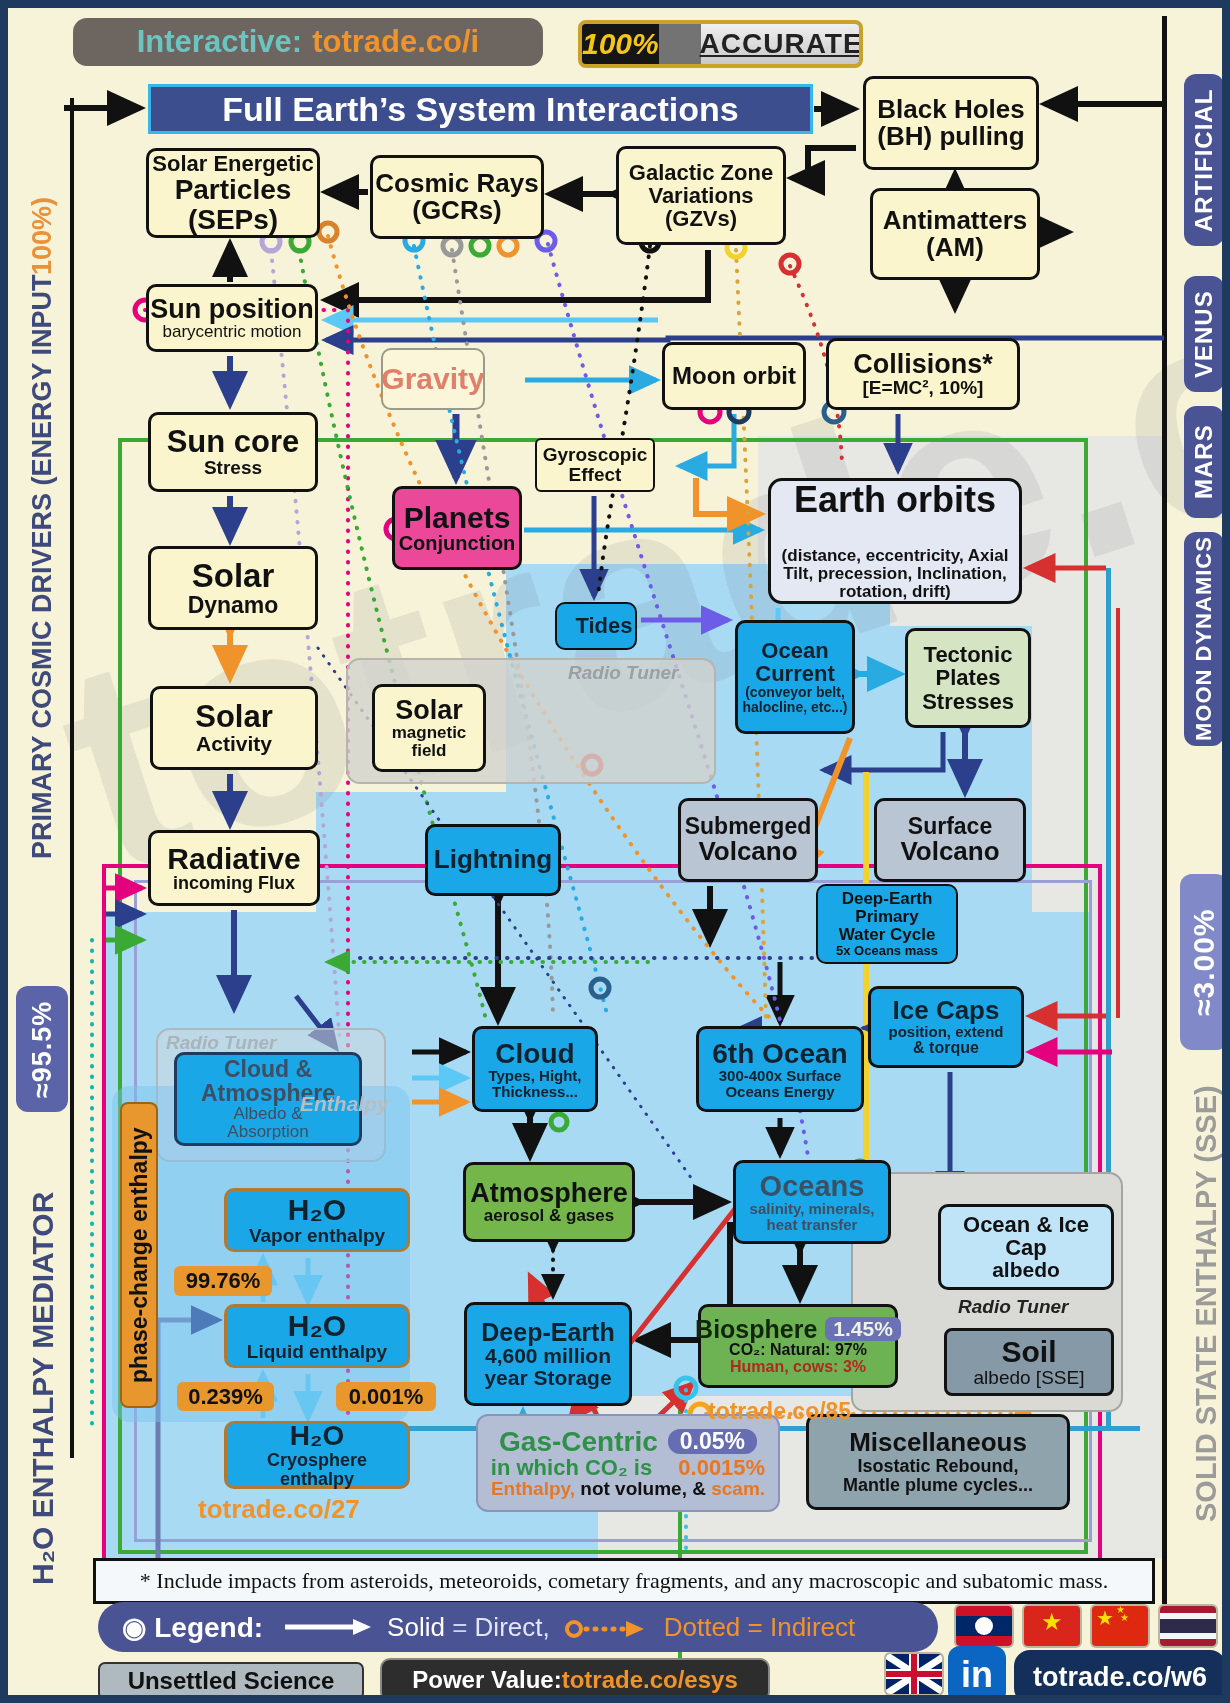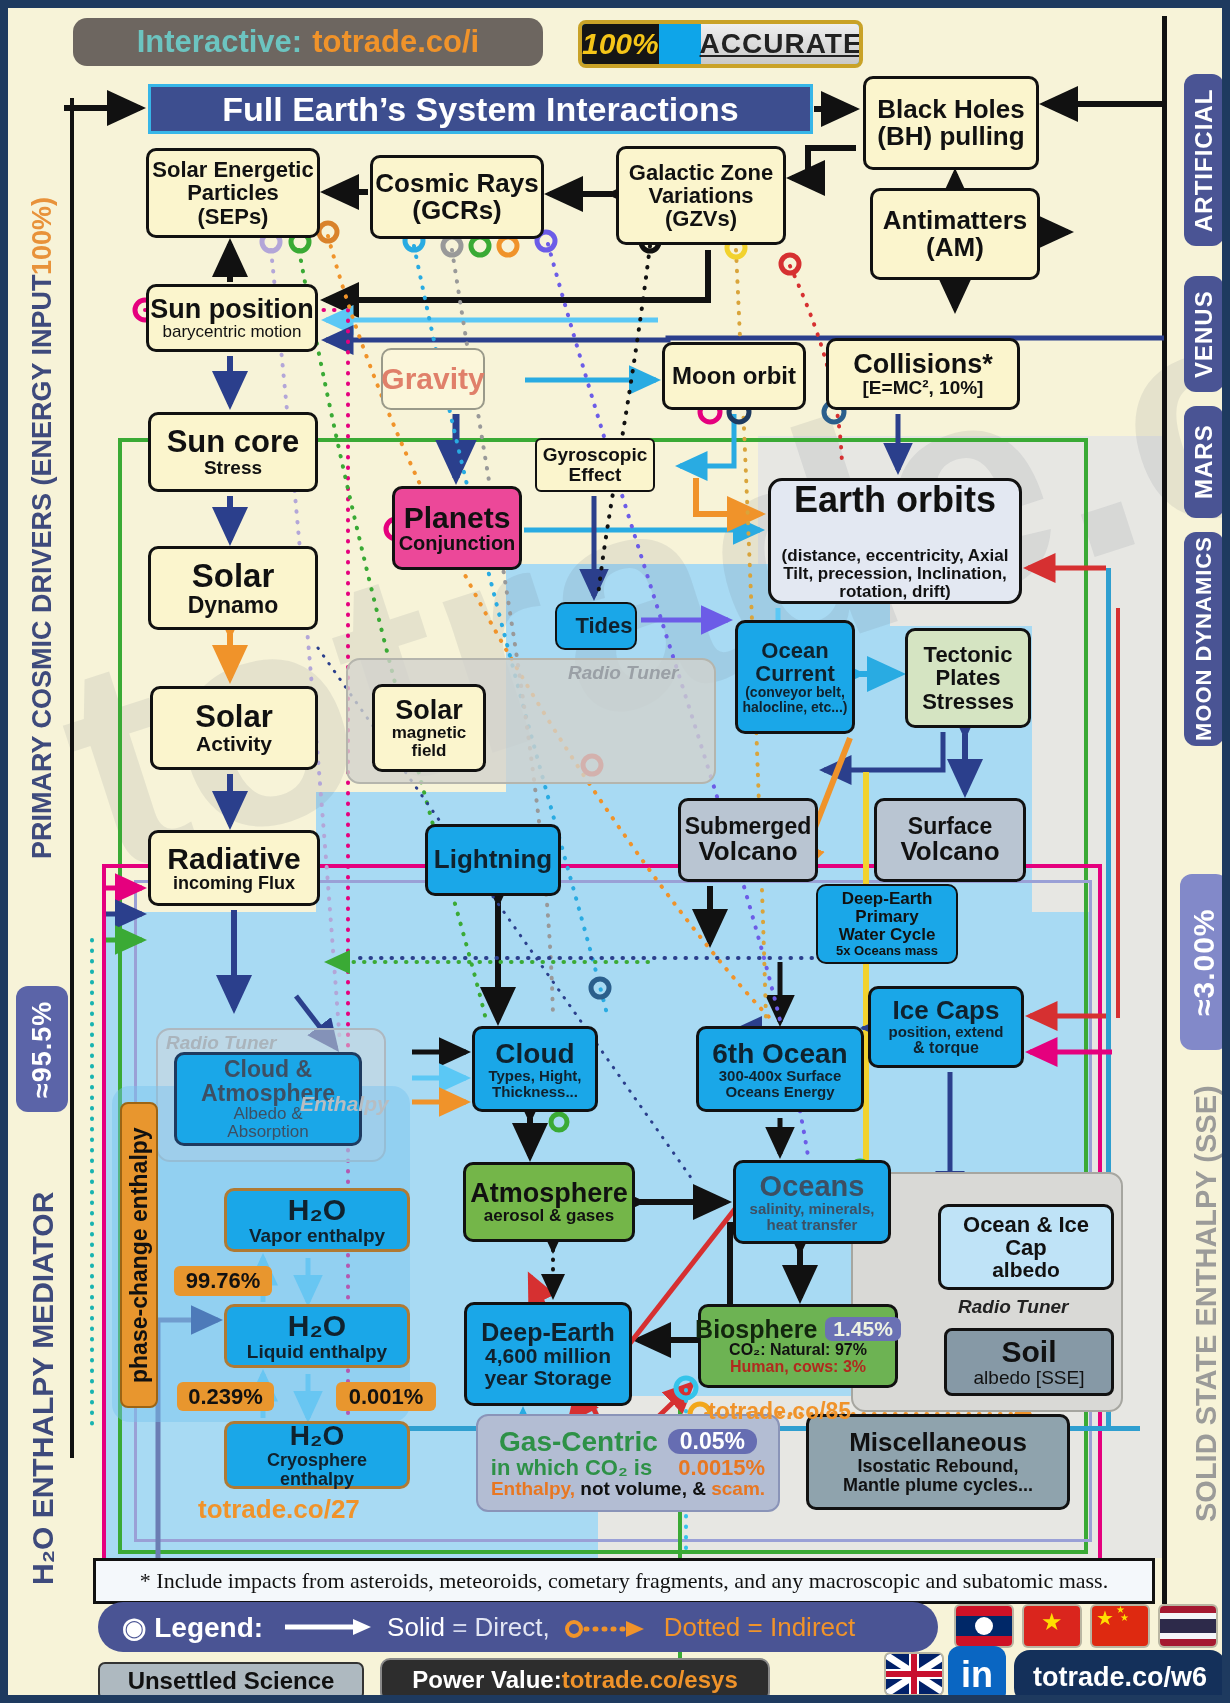--- a/index.html
+++ b/index.html
@@ -214,21 +214,21 @@
       <circle cx="592" cy="980" r="9" stroke="#2b5f8c"></circle>
       <circle cx="860" cy="940" r="9" stroke="#a0788c"></circle>
       <circle cx="551" cy="1114" r="8" stroke="#3aaa35"></circle>
     </g>
   </svg>
 
   <div class="abs" style="left:65px;top:10px;width:470px;height:48px;background:#6d6660;border-radius:14px;z-index:6;display:flex;align-items:center;justify-content:center;gap:10px;font-weight:bold;font-size:31px;">
     <span style="color:#6cc4c0;">Interactive:</span>
     <span style="color:#f0932a;">totrade.co/i</span>
   </div>
-  <div class="abs" style="left:570px;top:12px;width:285px;height:48px;border:4px solid #c9a227;border-radius:8px;z-index:6;display:flex;overflow:hidden;box-sizing:border-box;background:#0ea5e9;gap:42px;">
+  <div class="abs" style="left:570px;top:12px;width:285px;height:48px;border:4px solid #c9a227;border-radius:8px;z-index:6;display:flex;overflow:hidden;box-sizing:border-box;background:#737373;gap:42px;">
     <div style="width:42%;background:#151515;color:#f5c518;font-weight:bold;font-style:italic;font-size:30px;display:flex;align-items:center;justify-content:center;">100%</div>
     <div style="width:58%;background:linear-gradient(180deg,#efefef,#c9c9c9);color:#222;font-weight:bold;font-size:28px;display:flex;align-items:center;justify-content:center;text-decoration:underline;letter-spacing:1px;">ACCURATE</div>
   </div>
   <div class="abs" style="left:140px;top:76px;width:665px;height:50px;background:#3d4e8f;border:3px solid #37b6e8;z-index:6;display:flex;align-items:center;justify-content:center;color:#fff;font-weight:bold;font-size:34px;box-sizing:border-box;">Full Earth’s System Interactions</div>
 
   <div class="abs vtext" style="left:10px;top:80px;width:48px;height:880px;z-index:6;font-weight:bold;font-size:27px;color:#3e4a7c;">
     <span>PRIMARY COSMIC DRIVERS (ENERGY INPUT </span>
       <span style="color:#e8923a;">100%)</span>
   </div>
   <div class="abs vtext sidetab" style="left:8px;top:978px;width:52px;height:126px;background:#5b64a8;font-size:27px;">≈95.5%</div>
@@ -244,21 +244,21 @@
   <div class="box cream" style="left:855px;top:68px;width:176px;height:94px;">
     <div class="t-big">Black Holes</div>
     <div class="t-big">(BH) pulling</div>
   </div>
   <div class="box cream" style="left:862px;top:180px;width:170px;height:92px;">
     <div class="t-big">Antimatters</div>
     <div class="t-big">(AM)</div>
   </div>
   <div class="box cream" style="left:138px;top:140px;width:174px;height:90px;">
     <div class="t-med" style="font-size:22px;">Solar Energetic</div>
-    <div class="t-med" style="font-size:22px;">Particles (SEPs)</div>
+    <div class="t-med" style="font-size:28px;">Particles (SEPs)</div>
   </div>
   <div class="box cream" style="left:362px;top:147px;width:174px;height:84px;">
     <div class="t-big">Cosmic Rays</div>
     <div class="t-big">(GCRs)</div>
   </div>
   <div class="box cream" style="left:608px;top:138px;width:170px;height:99px;">
     <div class="t-med" style="font-size:22px;">Galactic Zone</div>
     <div class="t-med" style="font-size:22px;">Variations</div>
     <div class="t-med" style="font-size:22px;">(GZVs)</div>
   </div>

